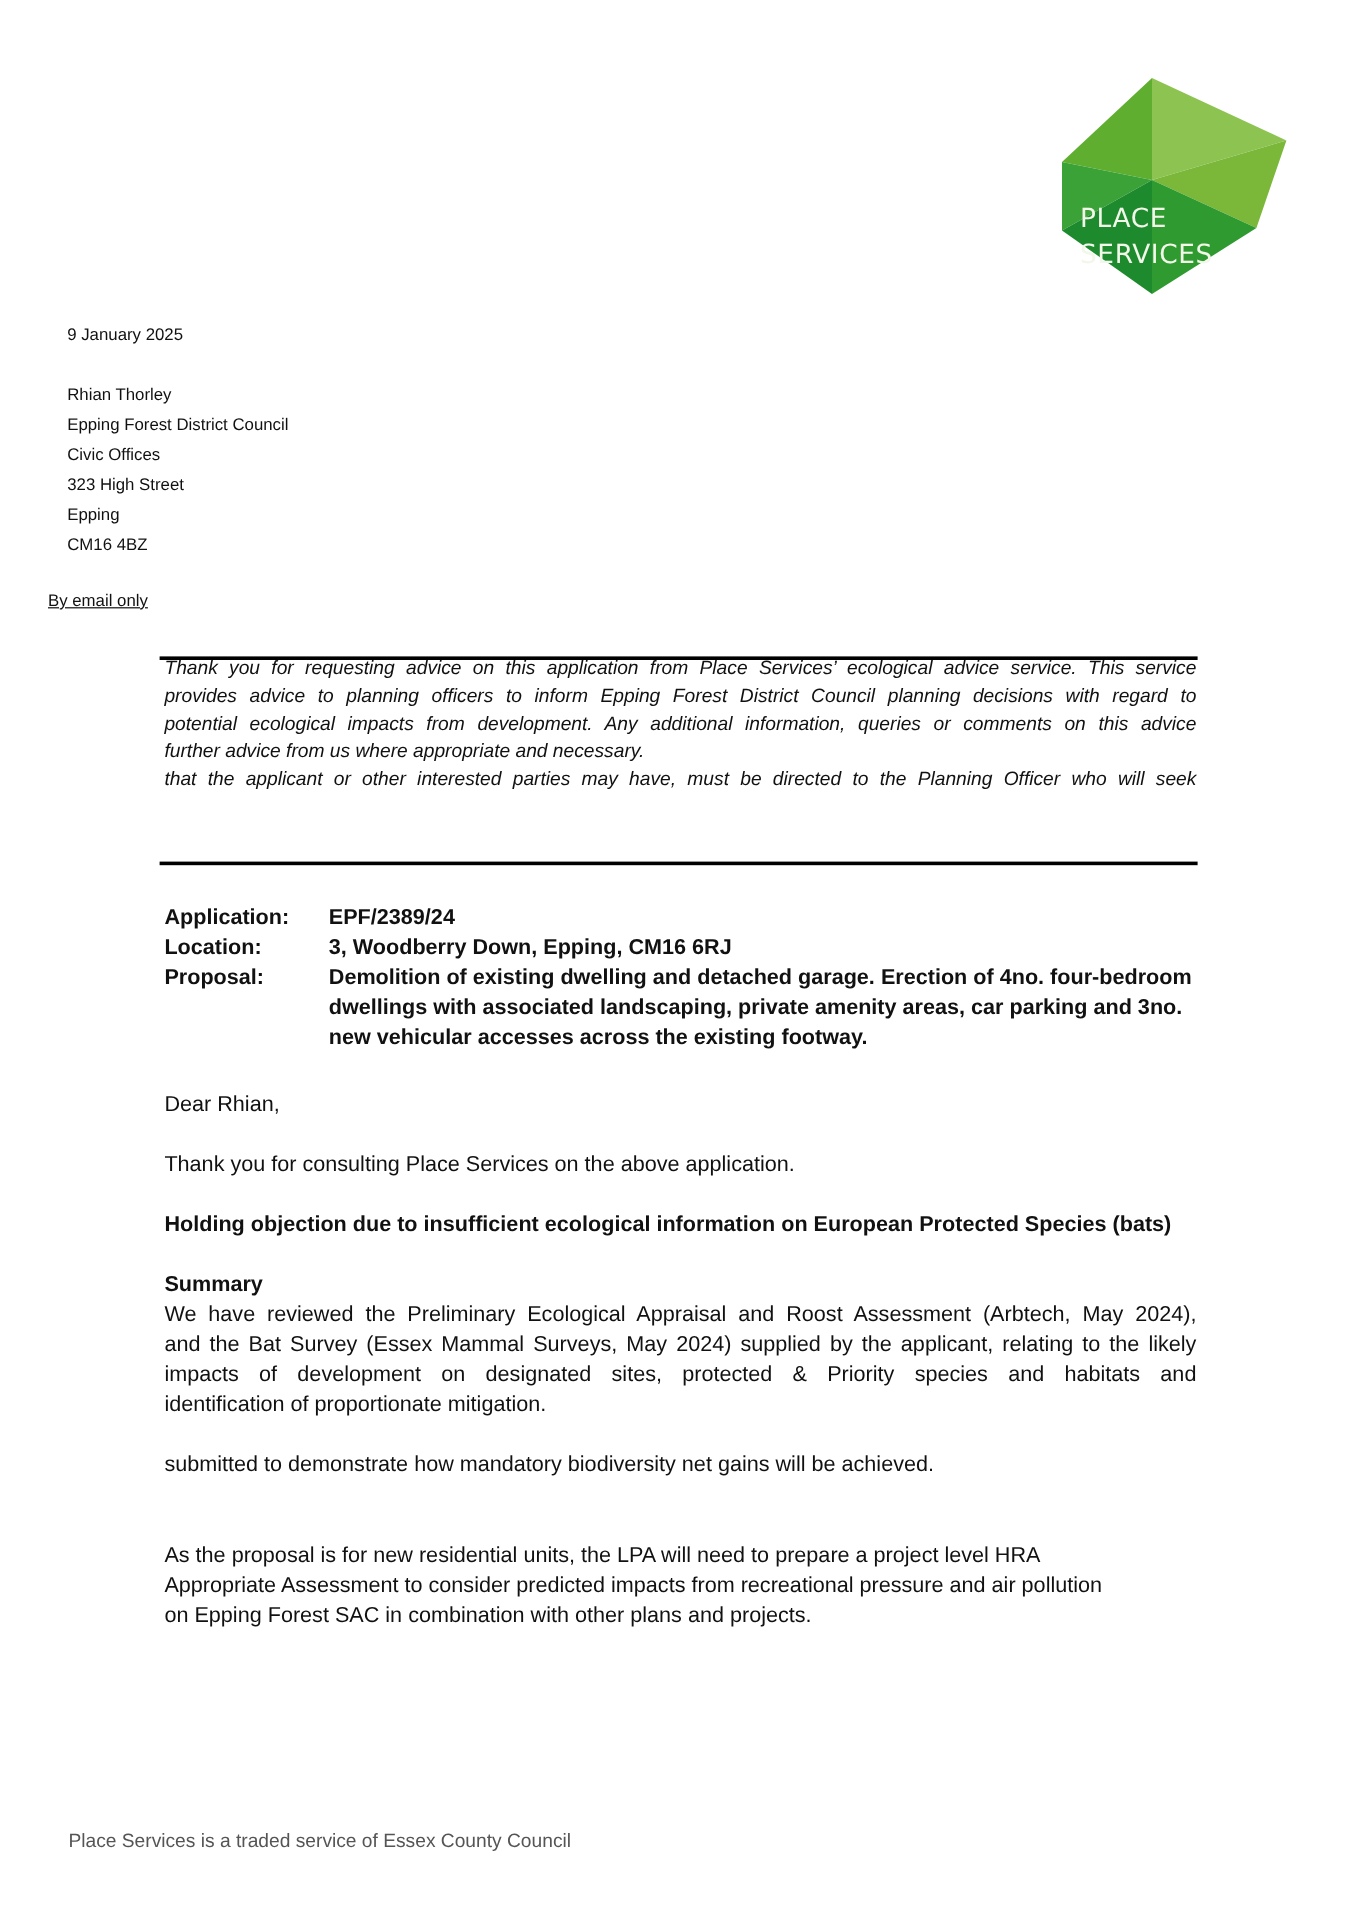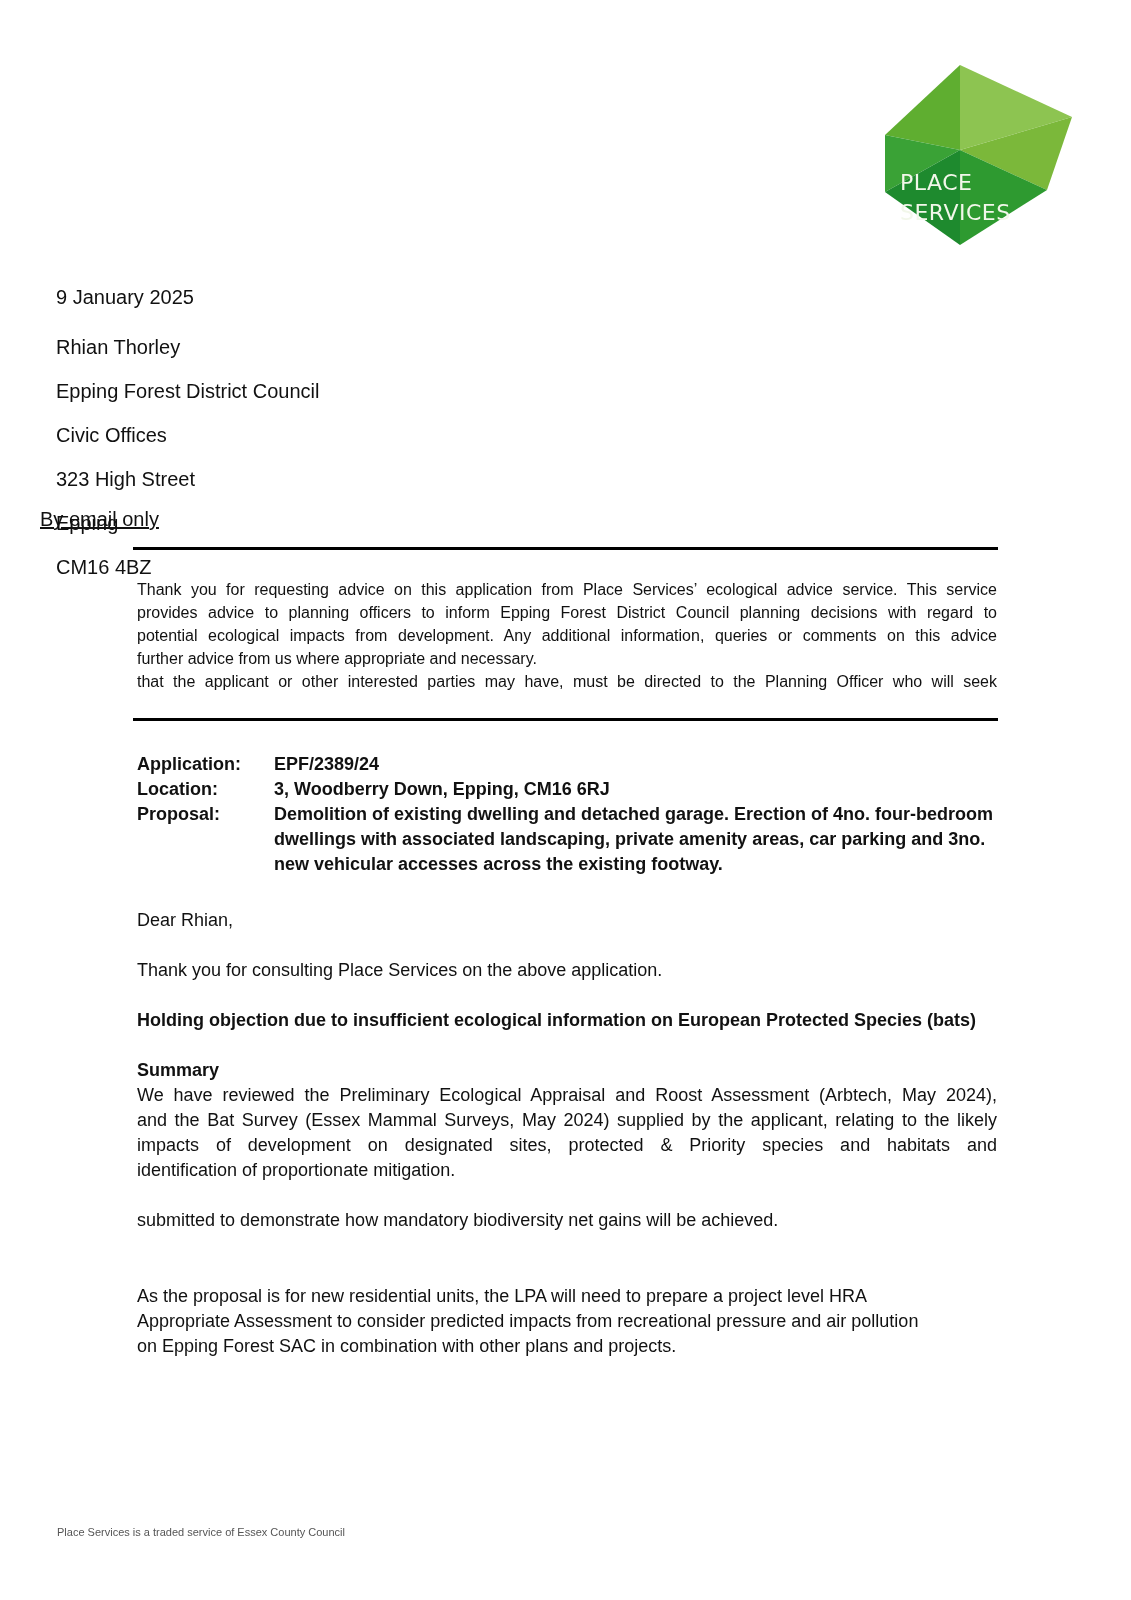--- a/index.html
+++ b/index.html
@@ -1,36 +1,36 @@
 <!DOCTYPE html>
 <html><head>
 <meta charset="utf-8">
 <style>
   html, body { margin:0; padding:0; background:#ffffff; }
   body { width:1131px; height:1600px; position:relative; overflow:hidden;
          font-family:"Liberation Sans", sans-serif; color:#111; }
   .abs { position:absolute; }
-  .txt { font-size:20px; line-height:25px; white-space:nowrap;margin-top:19px; }
+  .txt { font-size:14px; line-height:25px; white-space:nowrap; }
   #logo { left:880px; top:60px; width:195px; height:192px; }
   #logo-text { position:absolute; left:900px; top:128px; color:#f2f7ea;
                font-family:"DejaVu Sans", sans-serif; font-size:22px; line-height:30px;
                letter-spacing:0.5px;margin-top:40px; }
   .rule { position:absolute; left:133px; width:865px; height:3px; background:#000; }
-  .intro { position:absolute; left:137px; top:578px; width:860px; 
+  .intro { position:absolute; left:137px; top:546px; width:860px; font-style:italic;
            font-size:16px; line-height:23px; text-align:justify; color:#111; }
   .intro span.line { display:block; text-align:justify; text-align-last:justify; white-space:nowrap; }
   .intro span.last { text-align-last:left; }
   .app-block { position:absolute; left:137px; top:752px; font-weight:bold; font-size:18px; line-height:25px; }
   .app-row { position:relative; height:25px; }
   .app-label { position:absolute; left:0; width:135px; }
   .app-value { position:absolute; left:137px; width:860px; white-space:nowrap; }
   .para { position:absolute; left:137px; width:860px; font-size:18px; line-height:25px;margin-top:20px; }
   .para .line { display:block; white-space:nowrap; }
   .just { text-align:justify; text-align-last:justify; }
-  .footer { position:absolute; left:57px; top:1526px; font-size:11px; color:#555; }
+  .footer { position:absolute; left:57px; top:1526px; font-size:16px; color:#555; }
 </style>
 </head>
 <body>
 
 <svg id="logo" class="abs" viewBox="880 60 195 192" xmlns="http://www.w3.org/2000/svg">
   <polygon points="960,65 885,135 960,150" fill="#5fae30"></polygon>
   <polygon points="960,65 1072,117 960,150" fill="#8dc451"></polygon>
   <polygon points="1072,117 1047,190 960,150" fill="#7bb83a"></polygon>
   <polygon points="885,135 885,192 960,150" fill="#3aa236"></polygon>
   <polygon points="885,192 960,245 960,150" fill="#1e8a2e"></polygon>

